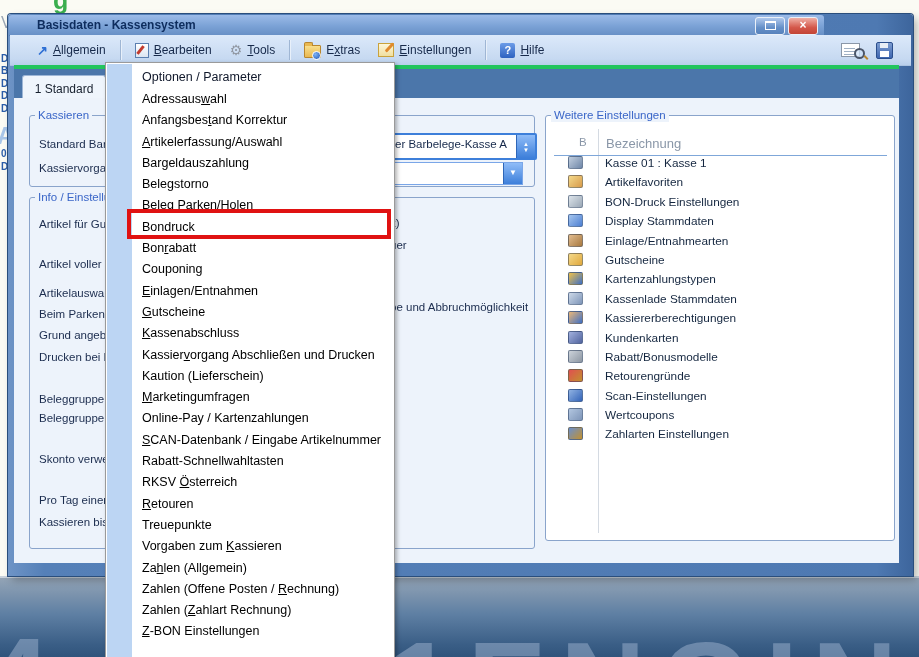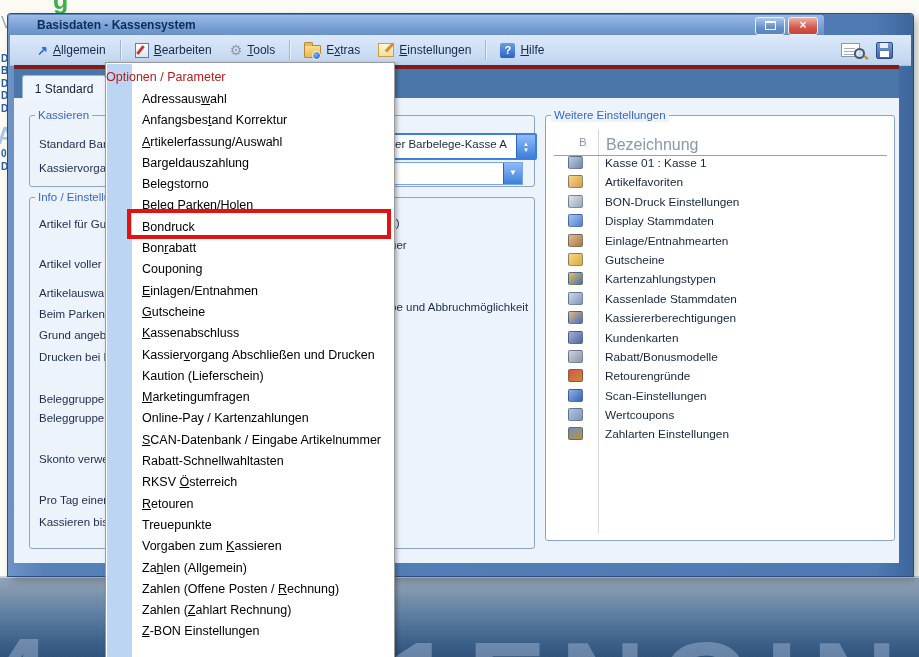--- a/index.html
+++ b/index.html
@@ -61,21 +61,21 @@
         background-image:repeating-linear-gradient(180deg,#fff 0 2px,#9FB0C4 2px 3px);background-size:11px 100%;background-repeat:no-repeat;background-position:2px 2px;}
   .tb-search .mag{position:absolute;right:1px;bottom:0;width:7px;height:7px;border:2px solid #4A5568;border-radius:50%;background:rgba(205,225,248,.75);}
   .tb-search .mag::after{content:'';position:absolute;right:-4px;bottom:-3px;width:2px;height:5px;background:#B8862F;transform:rotate(-45deg);}
   .tb-save{position:absolute;right:18px;top:7px;width:15px;height:15px;background:linear-gradient(#7C9CD0,#3E66B0);
            border:1px solid #2A4E8C;border-radius:2px;}
   .tb-save::before{content:'';position:absolute;left:3px;top:0;width:8px;height:5px;background:#E8EEF6;}
   .tb-save::after{content:'';position:absolute;left:3px;bottom:1px;width:9px;height:6px;background:#fff;}
 
   
   .inner{left:6px;top:51px;width:885px;height:498px;background:#EDF3FB;}
-  .tabstrip{position:absolute;left:0;top:0;width:885px;height:33px;background:#4B76AA;border-top:4px solid #7f1d1d;}
+  .tabstrip{position:absolute;left:0;top:0;width:885px;height:33px;background:#4B76AA;border-top:4px solid #22c55e;}
   .tab{position:absolute;left:8px;top:6px;width:82px;height:27px;background:#EFF5FC;border:1px solid #9DB6D6;border-bottom:none;
        border-radius:3px 3px 0 0;font-size:12px;color:#17202E;text-align:center;line-height:26px;}
   .content{position:absolute;left:0;top:33px;width:885px;height:465px;background:#EDF3FB;}
 
   .gbox{position:absolute;border:1px solid #8AA4CB;border-radius:3px;}
   .gcap{position:absolute;top:-8px;left:5px;background:#EDF3FB;padding:0 3px;font-size:11.5px;color:#3A66C8;line-height:14px;white-space:nowrap;}
   .g1{left:15px;top:17px;width:504px;height:70px;}
   .g2{left:15px;top:99px;width:504px;height:350px;}
   .g3{left:531px;top:17px;width:348px;height:424px;background:#fff;}
 
@@ -97,32 +97,32 @@
         border-left:1px solid #2E66B8;display:flex;flex-direction:column;align-items:center;justify-content:center;color:#fff;font-size:6px;line-height:6px;}
   .combo{position:absolute;left:360px;top:46px;width:131px;height:21px;background:#fff;border:1px solid #7AA6E8;}
   .cbtn{position:absolute;right:0;top:0;width:18px;height:100%;background:linear-gradient(#8FBCF8,#3D7FDA);
         border-left:1px solid #2E66B8;color:#fff;font-size:8px;text-align:center;line-height:19px;}
 
   
   .tablewrap{position:absolute;left:8px;top:13px;width:333px;height:404px;background:#fff;}
   .vline{position:absolute;left:44px;top:0;width:1px;height:100%;background:#D4DAE2;}
   .thead{position:absolute;left:0;top:0;width:100%;height:26px;border-bottom:1px solid #7FA7D9;}
   .thB{position:absolute;left:25px;top:7px;font-size:11.5px;color:#8A97A8;}
-  .thBez{position:absolute;left:52px;top:7px;font-size:16px;color:#8A97A8;}
+  .thBez{position:absolute;left:52px;top:7px;font-size:13px;color:#8A97A8;}
   .rows{position:absolute;left:0;top:27px;width:100%;}
   .rrow{height:19.4px;display:flex;align-items:flex-start;}
   .ricon{width:13px;height:11px;margin-left:14px;border-radius:2px;border:1px solid rgba(40,60,90,.45);flex:none;}
   .rlabel{margin-left:22px;font-size:11.8px;color:#14263F;white-space:nowrap;}
 
   
   .dropdown{left:105px;top:62px;width:288px;height:600px;background:#fff;border:1px solid #9A9A9A;
             box-shadow:2px 2px 4px rgba(0,0,0,.3);z-index:40;}
   .gutter{position:absolute;left:1px;top:1px;width:25px;height:calc(100% - 2px);background:#BCD5F3;border-right:1px solid #fff;}
   .mitems{position:absolute;left:0;top:2px;right:0;}
-  .mhdr{height:24px;line-height:24px;color:#b91c1c;font-size:12.5px;white-space:nowrap;}
+  .mhdr{height:24px;line-height:24px;padding-left:36px;color:#0f172a;font-size:12.5px;white-space:nowrap;}
   .mi{height:21.3px;line-height:21.3px;padding-left:36px;font-size:12.5px;color:#000;white-space:nowrap;}
   .redbox{position:absolute;left:21px;top:146px;width:256px;height:22px;border:4px solid #E01212;z-index:5;}
 </style>
 </head>
 <body>
 
 <div class="stage">
 
   <div class="abs bg-date">Von 01.2020 bis 12.2020</div>
   <div class="abs bg-green">g</div>

